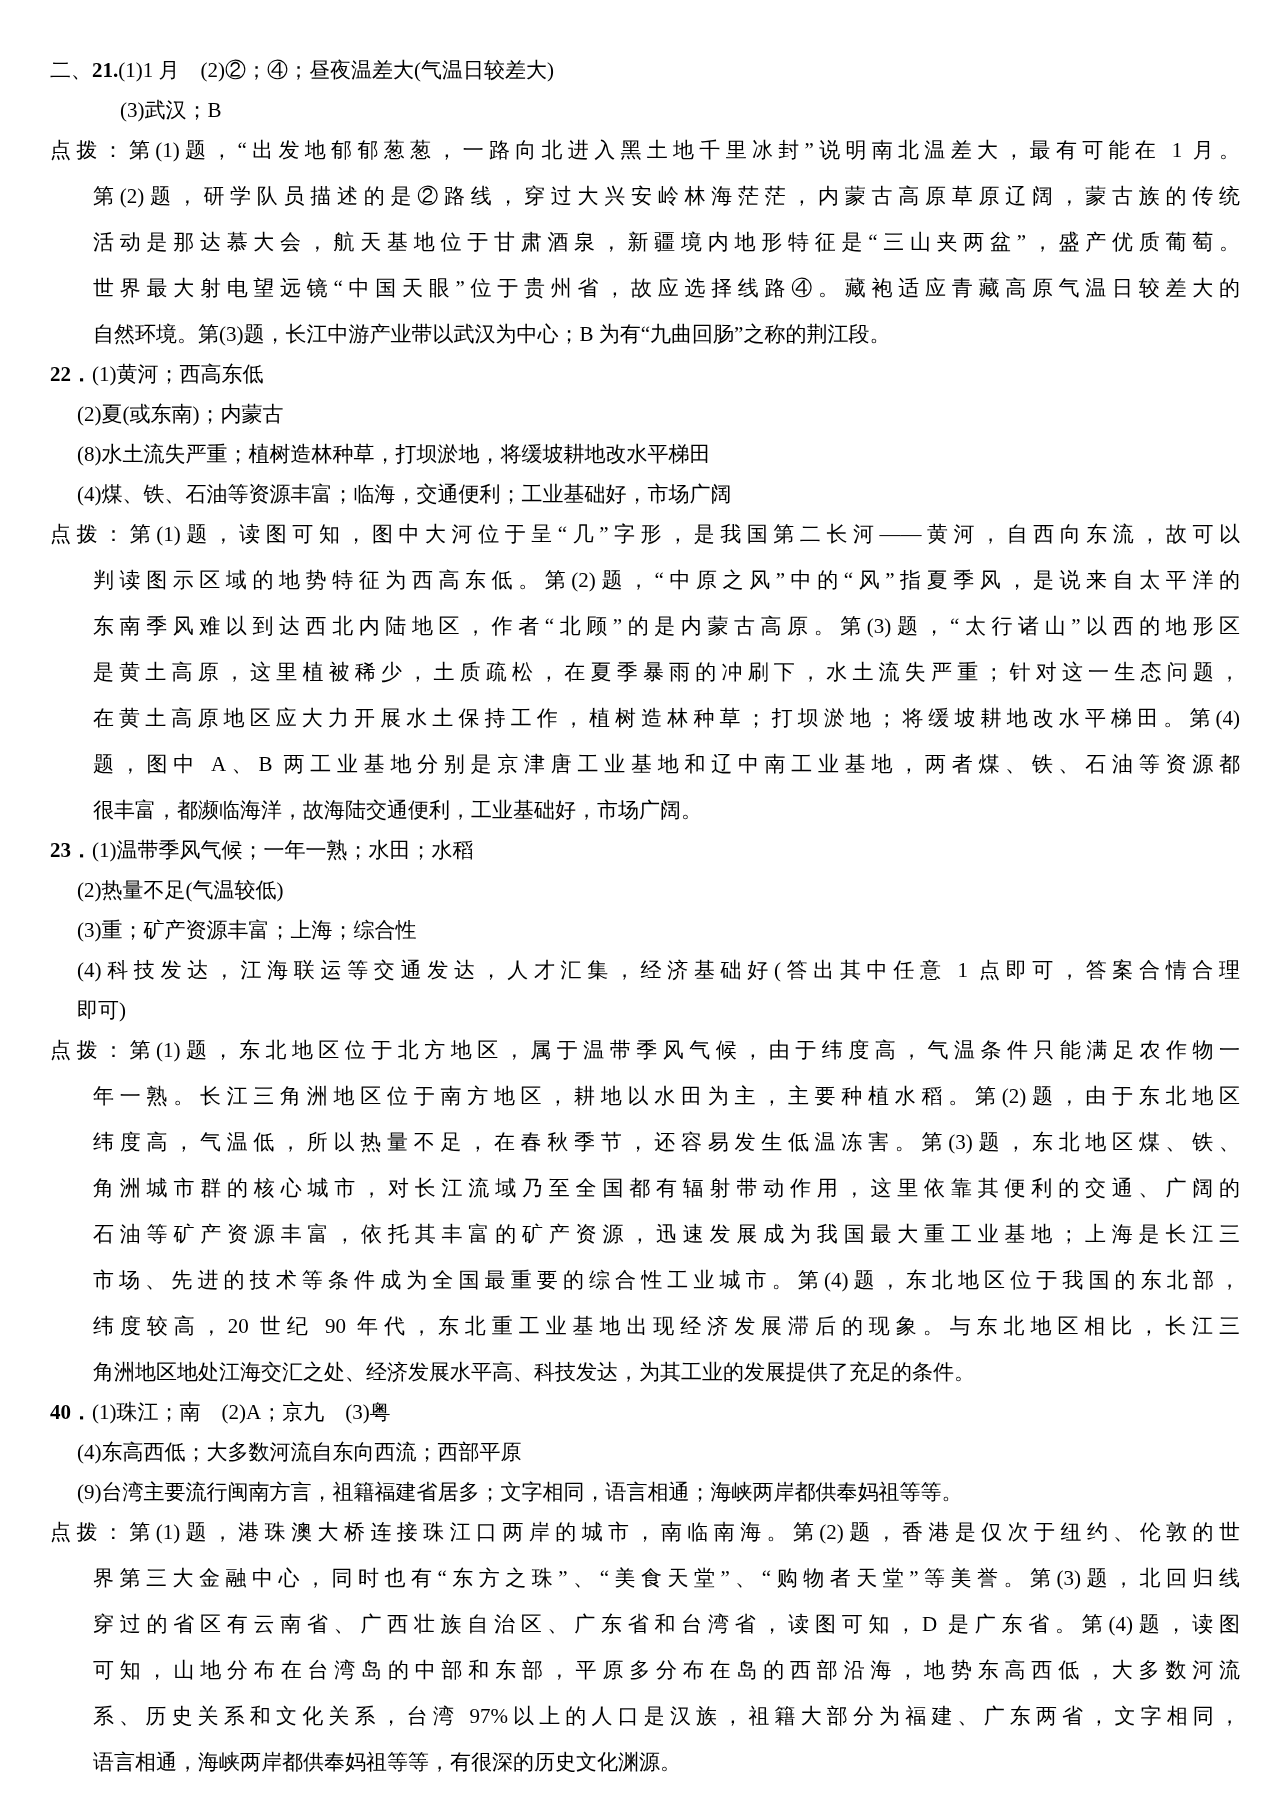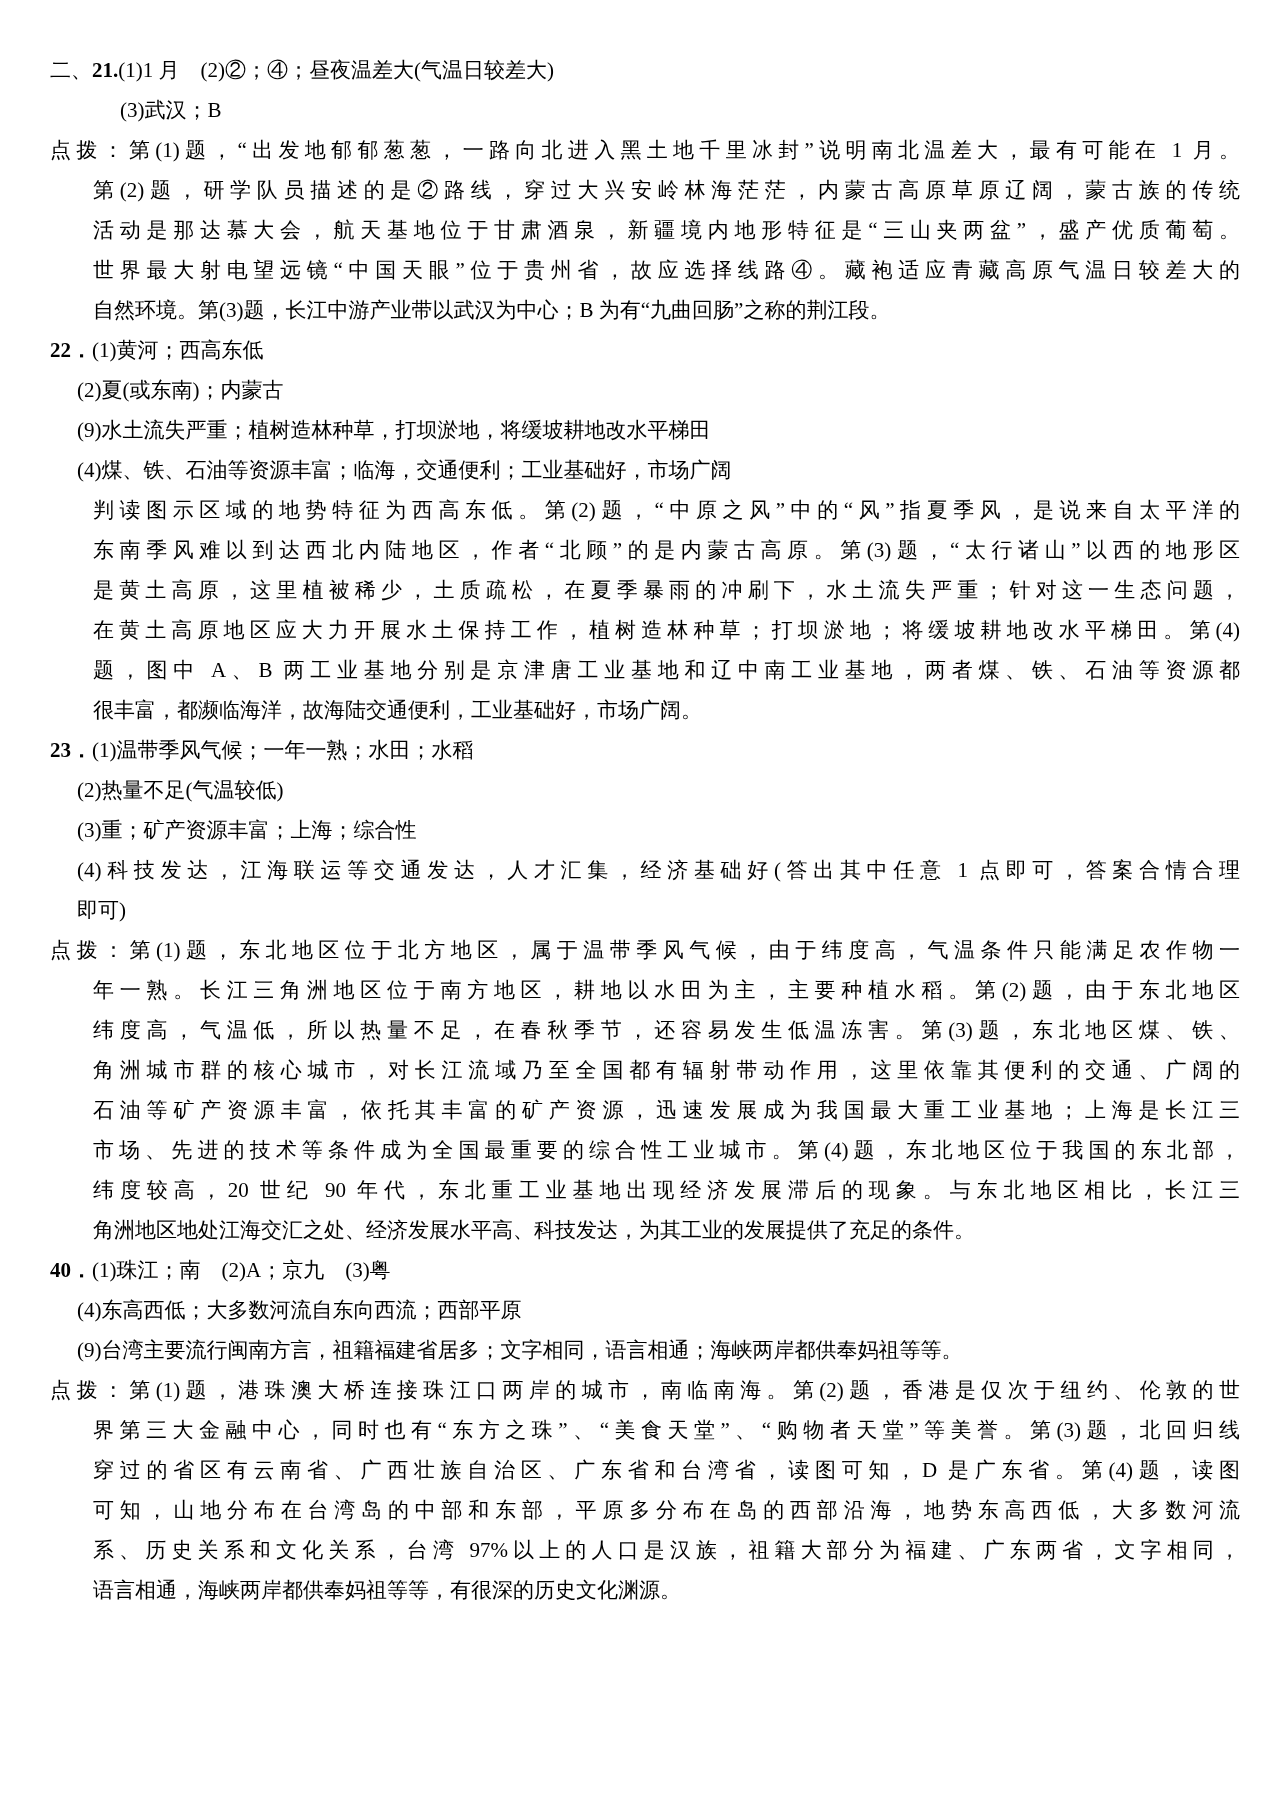--- a/index.html
+++ b/index.html
@@ -25,40 +25,41 @@
     box-sizing: border-box;
     white-space: pre;
     overflow: hidden;
   }
   .line.fill {
     white-space: normal;
     text-align: justify;
     text-align-last: justify;
   }
   .i0 { padding-left: 0; }
-  .i1 { padding-left: 43px; }
+  .i1 { padding-left: 43px; margin-top: 6px; }
   .i2 { padding-left: 27px; }
   .i3 { padding-left: 70px; }
   .b  { font-weight: bold; }
 </style>
 </head>
 <body>
 
 <div class="page">
     <div class="line i0"><span class="">二、</span><span class="b">21.</span><span class="">(1)1 月　(2)②；④；昼夜温差大(气温日较差大)</span></div>
     <div class="line i3"><span class="">(3)武汉；B</span></div>
     <div class="line i0 fill"><span class="">点拨：第(1)题，“出发地郁郁葱葱，一路向北进入黑土地千里冰封”说明南北温差大，最有可能在 1 月。</span></div>
     <div class="line i1 fill"><span class="">第(2)题，研学队员描述的是②路线，穿过大兴安岭林海茫茫，内蒙古高原草原辽阔，蒙古族的传统</span></div>
     <div class="line i1 fill"><span class="">活动是那达慕大会，航天基地位于甘肃酒泉，新疆境内地形特征是“三山夹两盆”，盛产优质葡萄。</span></div>
     <div class="line i1 fill"><span class="">世界最大射电望远镜“中国天眼”位于贵州省，故应选择线路④。藏袍适应青藏高原气温日较差大的</span></div>
     <div class="line i1"><span class="">自然环境。第(3)题，长江中游产业带以武汉为中心；B 为有“九曲回肠”之称的荆江段。</span></div>
     <div class="line i0"><span class="b">22．</span><span class="">(1)黄河；西高东低</span></div>
     <div class="line i2"><span class="">(2)夏(或东南)；内蒙古</span></div>
-    <div class="line i2"><span class="">(9)水土流失严重；植树造林种草，打坝淤地，将缓坡耕地改水平梯田</span></div>
+    <div class="line i2"><span class="">(8)水土流失严重；植树造林种草，打坝淤地，将缓坡耕地改水平梯田</span></div>
     <div class="line i2"><span class="">(4)煤、铁、石油等资源丰富；临海，交通便利；工业基础好，市场广阔</span></div>
+    <div class="line i0 fill"><span class="">点拨：第(1)题，读图可知，图中大河位于呈“几”字形，是我国第二长河——黄河，自西向东流，故可以</span></div>
     <div class="line i1 fill"><span class="">判读图示区域的地势特征为西高东低。第(2)题，“中原之风”中的“风”指夏季风，是说来自太平洋的</span></div>
     <div class="line i1 fill"><span class="">东南季风难以到达西北内陆地区，作者“北顾”的是内蒙古高原。第(3)题，“太行诸山”以西的地形区</span></div>
     <div class="line i1 fill"><span class="">是黄土高原，这里植被稀少，土质疏松，在夏季暴雨的冲刷下，水土流失严重；针对这一生态问题，</span></div>
     <div class="line i1 fill"><span class="">在黄土高原地区应大力开展水土保持工作，植树造林种草；打坝淤地；将缓坡耕地改水平梯田。第(4)</span></div>
     <div class="line i1 fill"><span class="">题，图中 A、B 两工业基地分别是京津唐工业基地和辽中南工业基地，两者煤、铁、石油等资源都</span></div>
     <div class="line i1"><span class="">很丰富，都濒临海洋，故海陆交通便利，工业基础好，市场广阔。</span></div>
     <div class="line i0"><span class="b">23．</span><span class="">(1)温带季风气候；一年一熟；水田；水稻</span></div>
     <div class="line i2"><span class="">(2)热量不足(气温较低)</span></div>
     <div class="line i2"><span class="">(3)重；矿产资源丰富；上海；综合性</span></div>
     <div class="line i2 fill"><span class="">(4)科技发达，江海联运等交通发达，人才汇集，经济基础好(答出其中任意 1 点即可，答案合情合理</span></div>

